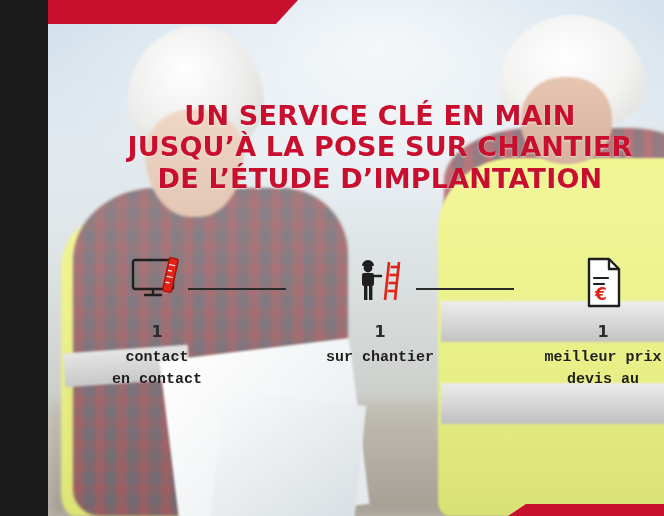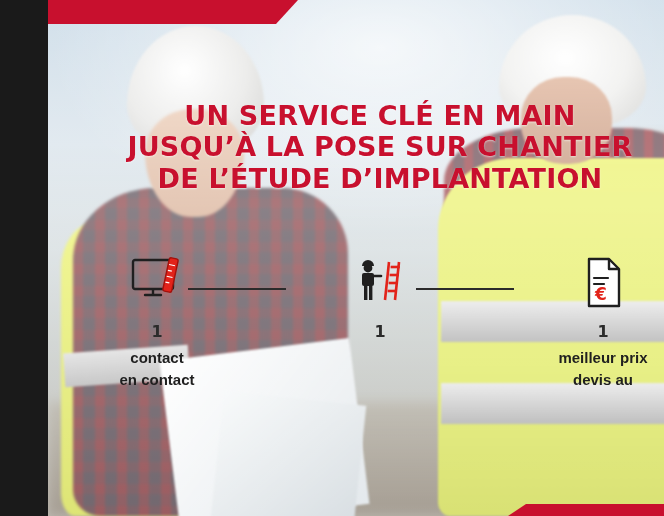--- a/index.html
+++ b/index.html
@@ -251,21 +251,21 @@
   }
   .step-count {
     margin-top: 8px;
     font-family: "DejaVu Sans", sans-serif;
     font-size: 16px;
     font-weight: 700;
     color: #2b2b2b;
   }
   .step-label {
     margin-top: 6px;
-    font-family: Liberation Sans, sans-serif;
+    font-family: Liberation Mono, monospace;
     font-size: 15px;
     font-weight: 700;
     color: #1f1f1f;
     line-height: 1.45;
   }
   .step-label .l { display: block; }
 
   .connector {
     position: absolute;
     top: 288px;
@@ -363,20 +363,21 @@
             <path d="M43 44 L47 6"></path>
             <path d="M35.6 35 h9.2"></path>
             <path d="M36.6 27 h9.2"></path>
             <path d="M37.6 19 h9.2"></path>
             <path d="M38.6 11 h9.2"></path>
           </g>
         </svg>
       </div>
       <div class="step-count">1</div>
       <div class="step-label">
+        <span class="l">sur chantier</span>
       </div>
     </div>
 
     <div class="step">
       <div class="icon-box">
         <svg width="56" height="54" viewBox="0 0 56 54" aria-hidden="true">
           <path d="M14 3 h20 l10 10 v37 h-30 z" fill="#ffffff" stroke="#1f1f1f" stroke-width="2.4" stroke-linejoin="round"></path>
           <path d="M34 3 v10 h10" fill="none" stroke="#1f1f1f" stroke-width="2.4" stroke-linejoin="round"></path>
           <path d="M19 22 h14" stroke="#1f1f1f" stroke-width="2.2" stroke-linecap="round"></path>
           <path d="M19 28 h10" stroke="#1f1f1f" stroke-width="2.2" stroke-linecap="round"></path>

